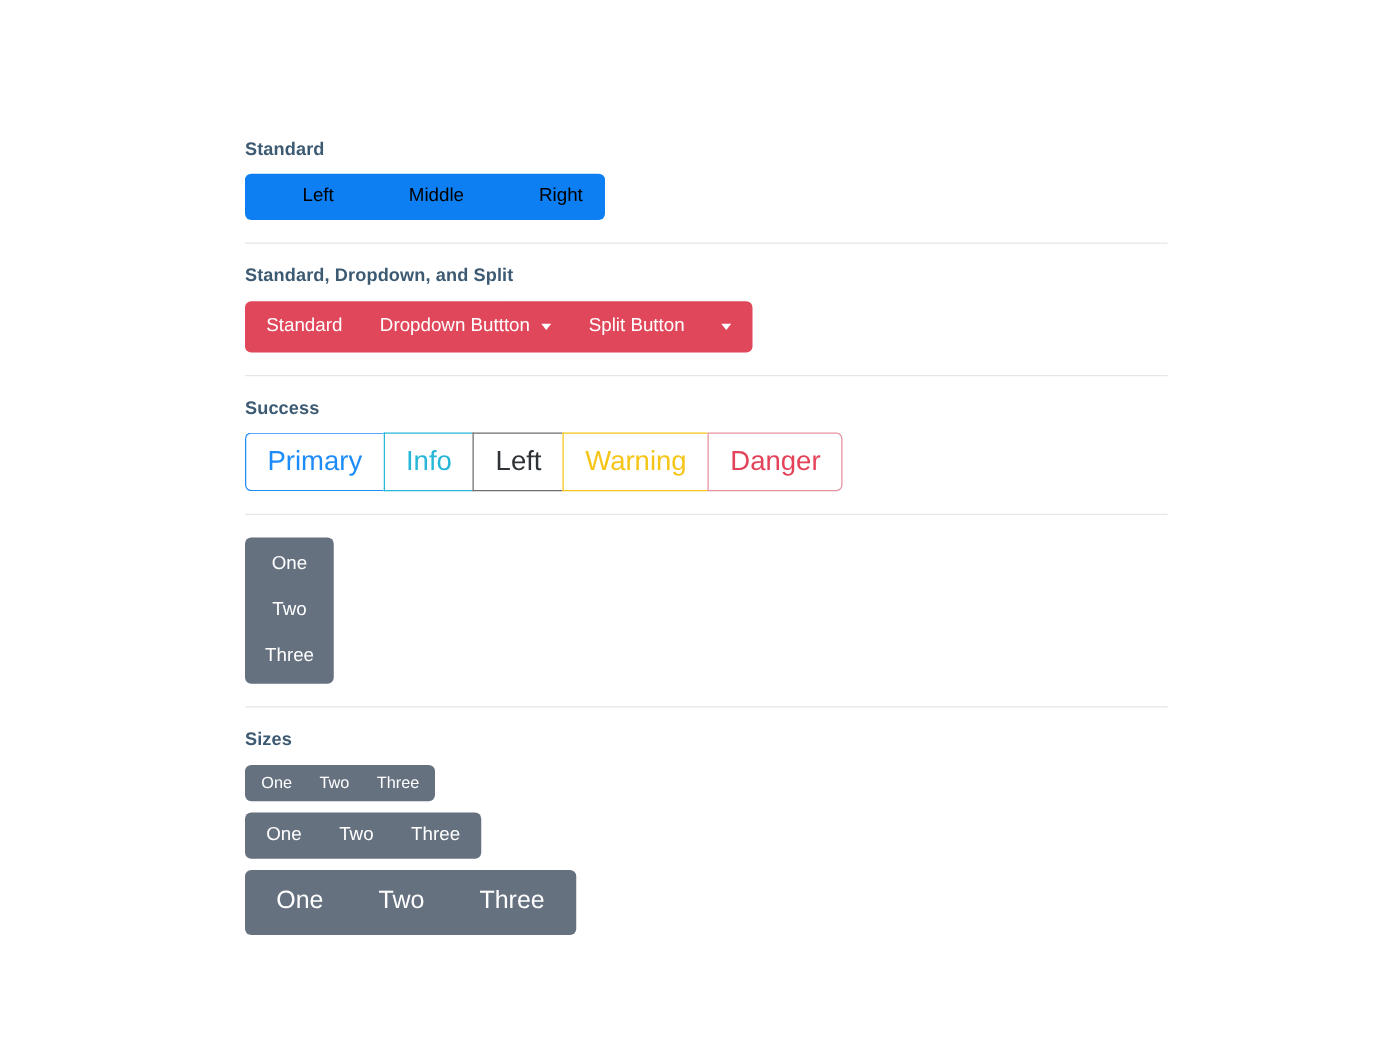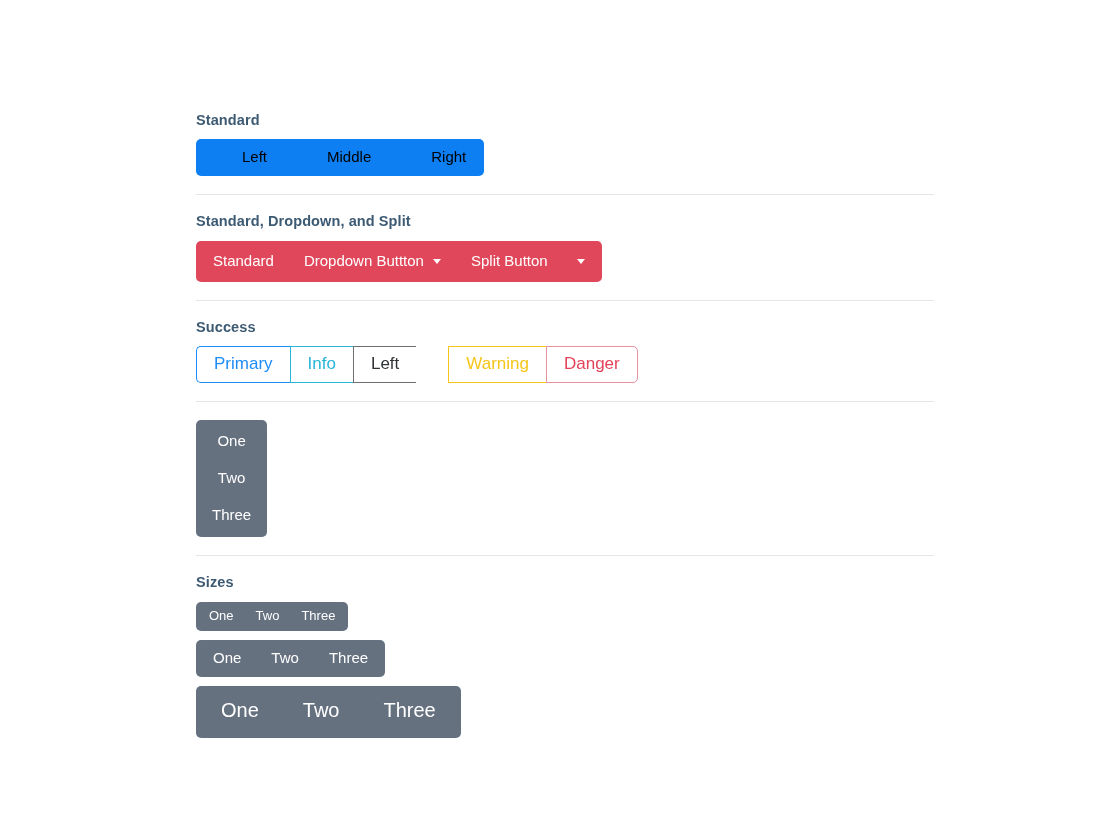--- a/index.html
+++ b/index.html
@@ -97,43 +97,43 @@
   }
   .btn-split-toggle .caret { margin-left: 0; }
 
   
   .group-outlined {
     border-radius: 5px;
     overflow: visible;
   }
   .group-outlined .btn {
     background: #ffffff;
-    font-size: 17px;
+    font-size: 22px;
     padding: 12px 17px 14px 17px;
     border: 1px solid #cccccc;
     border-right-width: 0;
     box-sizing: border-box;
-    height: 37px;
+    height: 47px;
   }
   .group-outlined .btn:first-child {
     border-top-left-radius: 5px;
     border-bottom-left-radius: 5px;
   }
   .group-outlined .btn:last-child {
     border-right-width: 1px;
     border-top-right-radius: 5px;
     border-bottom-right-radius: 5px;
   }
 
   .ob-primary   { color: #1d8cf8; border-color: #1d8cf8 !important; }
   .ob-secondary { color: #6c757d; border-color: #cccccc !important; }
   .ob-info      { color: #26b6d8; border-color: #26b6d8 !important; }
   .ob-dark      { color: #2f3338; border-color: #6f6f6f !important; }
   .ob-success   { color: #2cbf47; border-color: #2cbf47 !important; }
-  .ob-warning   { color: #f5c518; border-color: #f5c518 !important; margin-left: 32px; }
+  .ob-warning   { color: #f5c518; border-color: #f5c518 !important; }
   .ob-danger    { color: #e34259; border-color: #e8919e !important; }
 
   
   .group-vertical {
     display: inline-flex;
     flex-direction: column;
     background: #667180;
     border-radius: 5px;
     overflow: hidden;
   }

